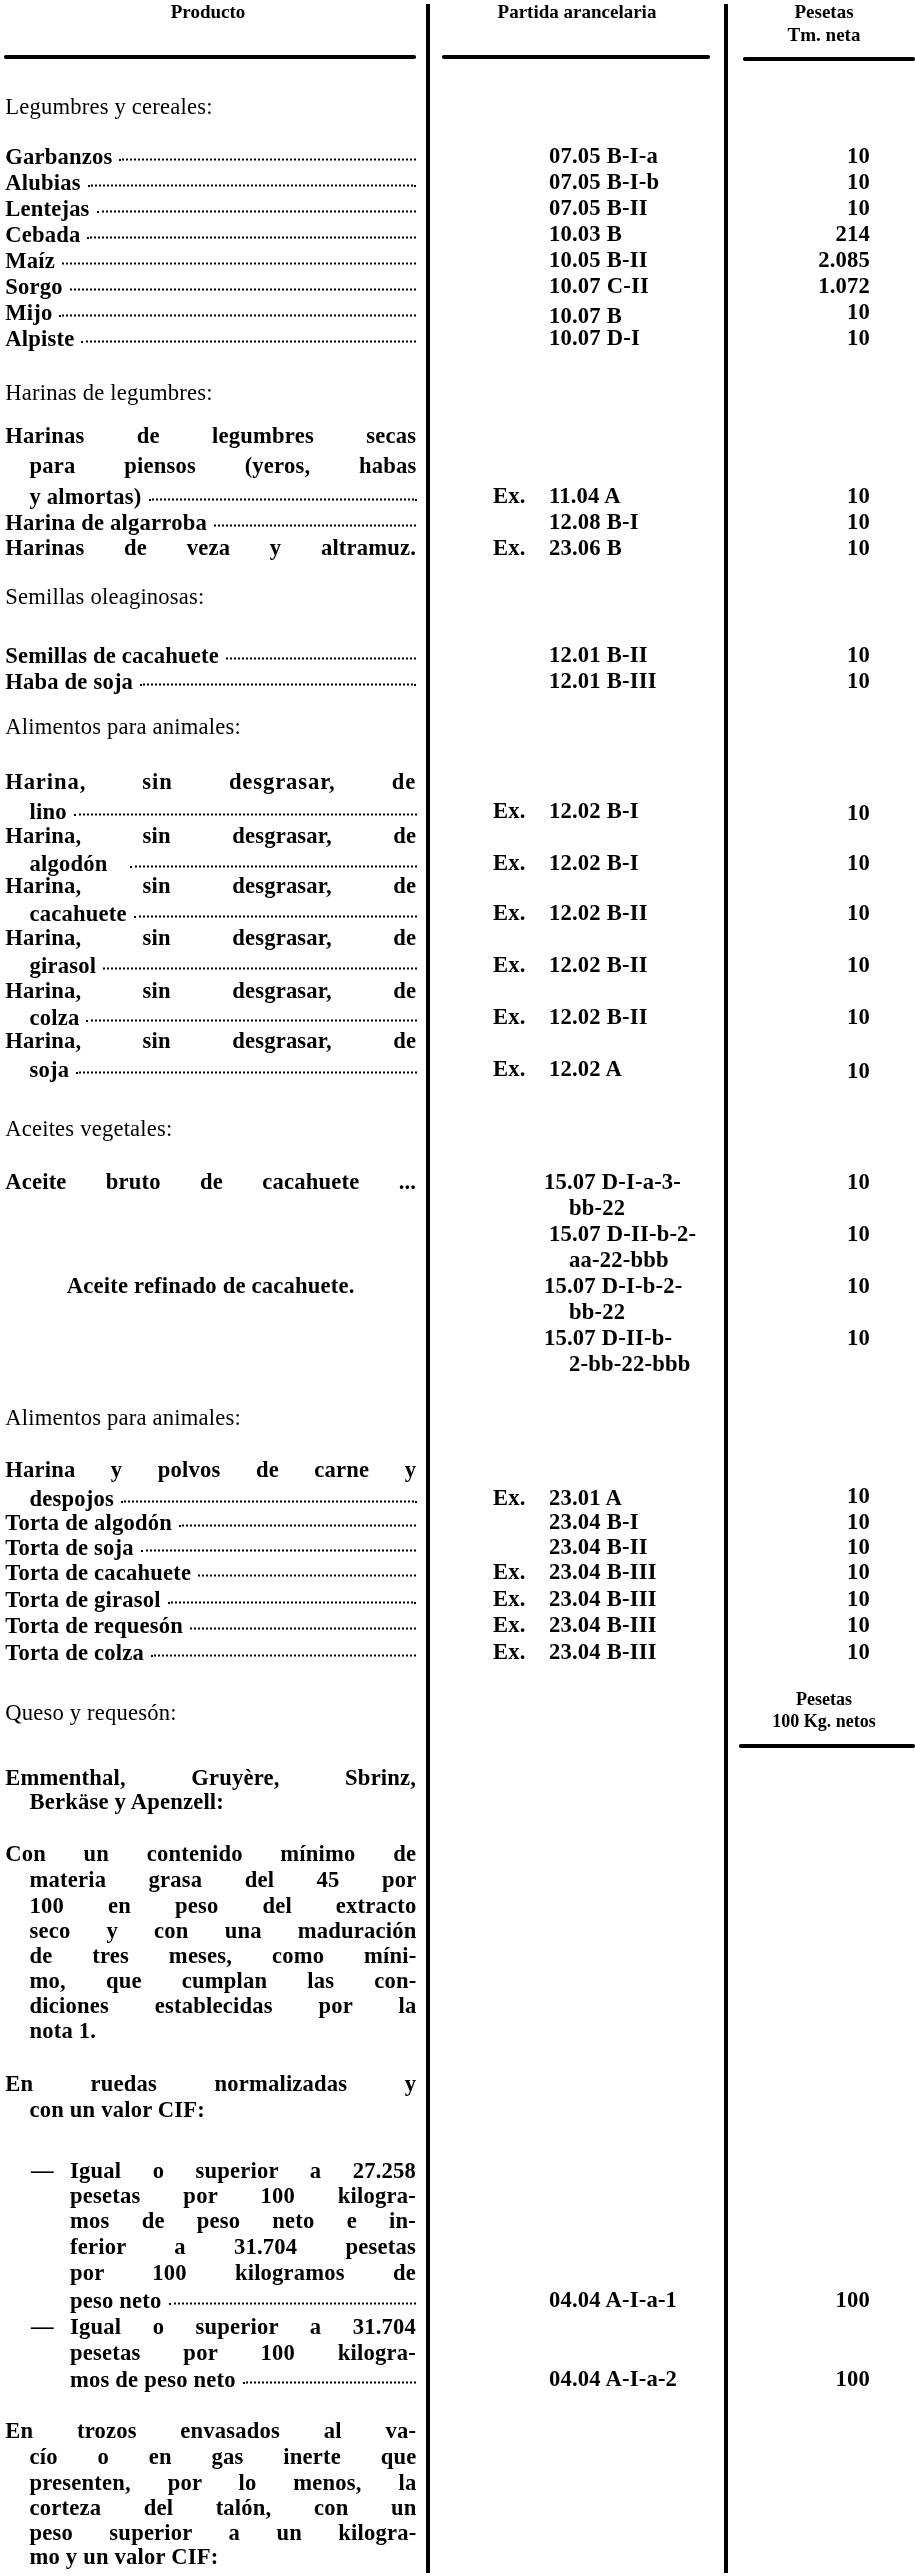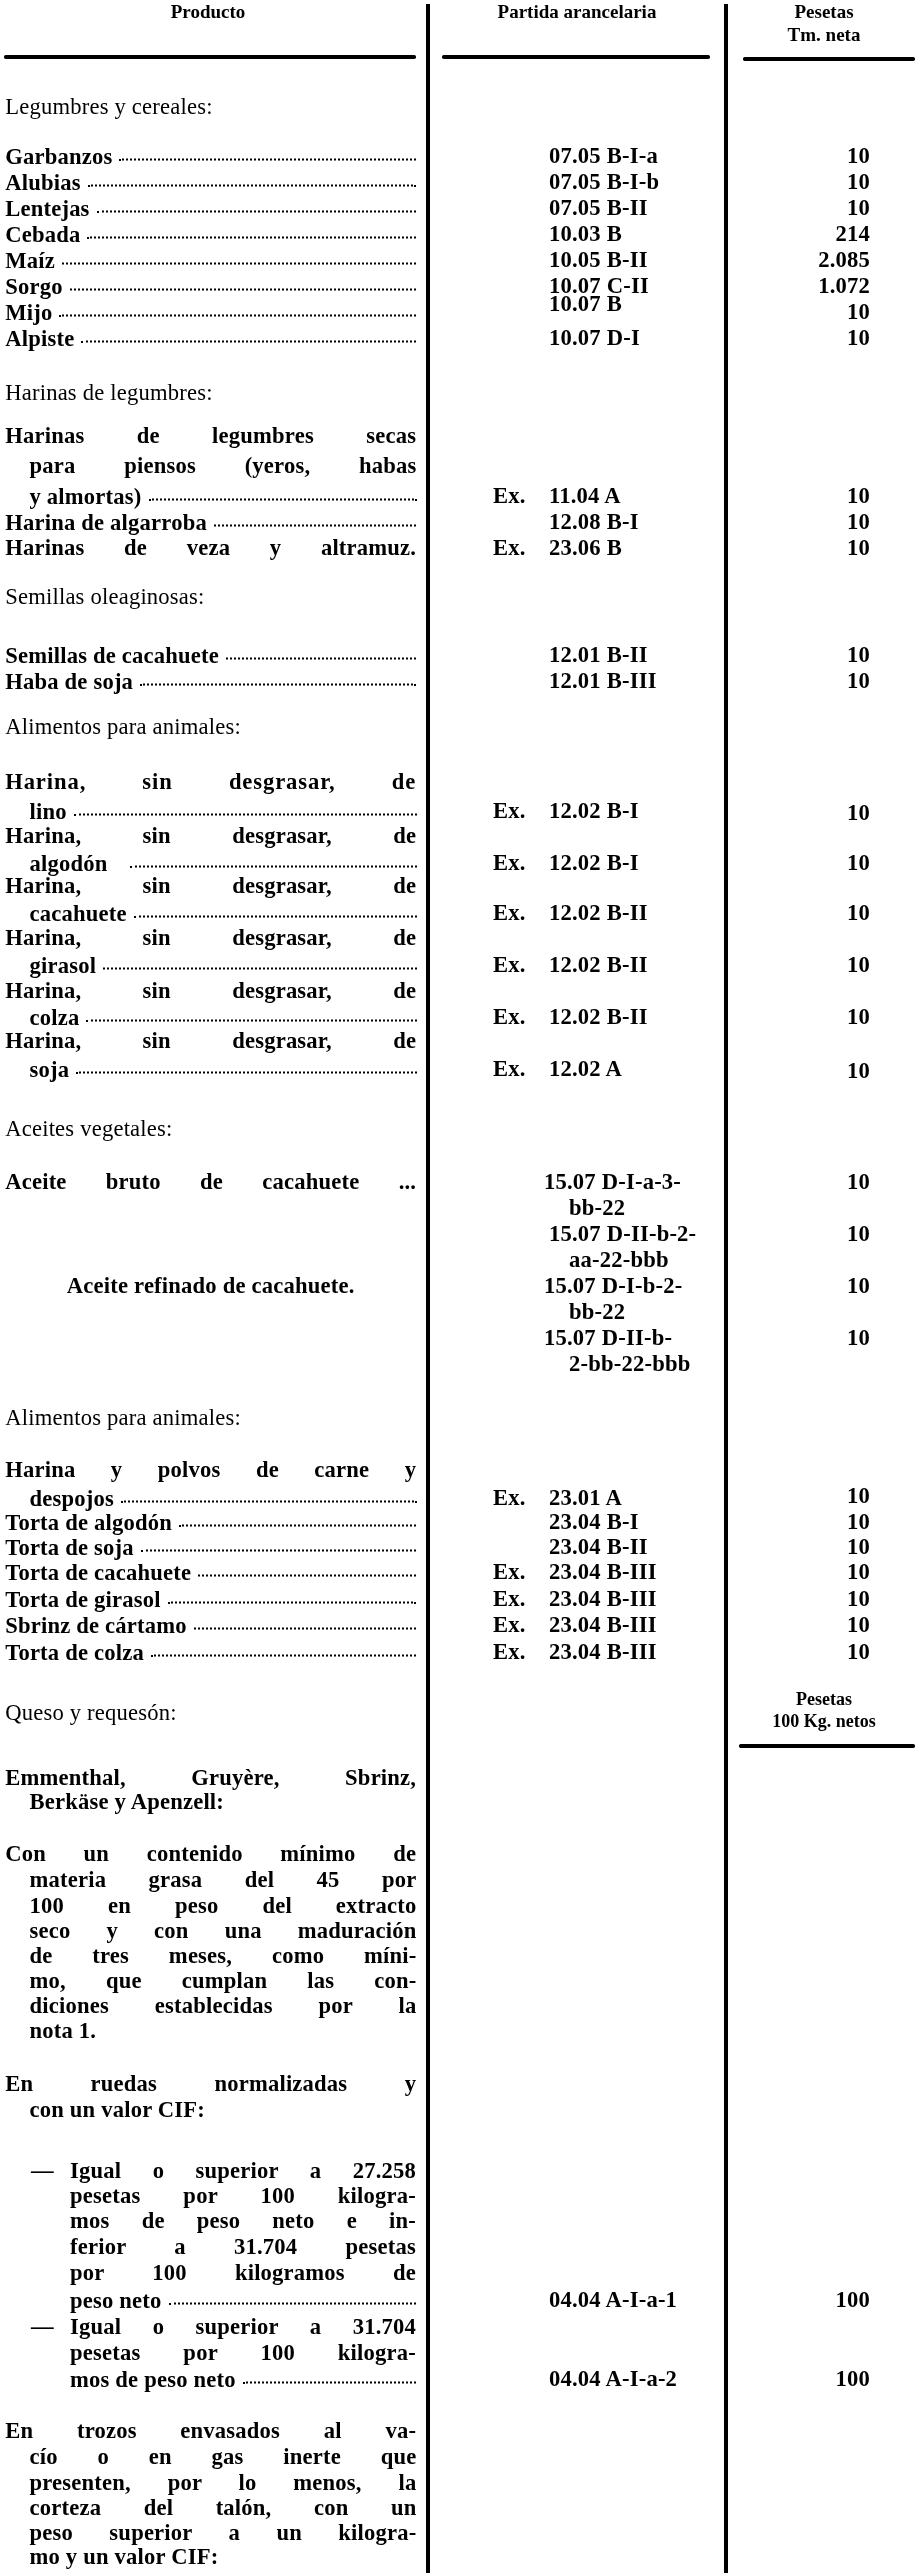--- a/index.html
+++ b/index.html
@@ -83,21 +83,21 @@
     <span class="t">Sorgo</span>
     <span class="lead"></span>
   </div>
 <div class="ln c2" style="top:286px;"><span class="ex"></span><span>10.07 C-II</span></div>
 <div class="ln c3" style="top:286px;">1.072</div>
 
 <div class="ln c1" style="top:312px;">
     <span class="t">Mijo</span>
     <span class="lead"></span>
   </div>
-<div class="ln c2" style="top:304px;"><span class="ex"></span><span>10.07 B</span></div>
+<div class="ln c2" style="top:316px;"><span class="ex"></span><span>10.07 B</span></div>
 <div class="ln c3" style="top:312px;">10</div>
 
 <div class="ln c1" style="top:338px;">
     <span class="t">Alpiste</span>
     <span class="lead"></span>
   </div>
 <div class="ln c2" style="top:338px;"><span class="ex"></span><span>10.07 D-I</span></div>
 <div class="ln c3" style="top:338px;">10</div>
 
 <div class="ln c1 sec" style="top:393px;">Harinas de legumbres:</div>
@@ -259,21 +259,21 @@
 <div class="ln c3" style="top:1572px;">10</div>
 
 <div class="ln c1" style="top:1599px;">
     <span class="t">Torta de girasol</span>
     <span class="lead"></span>
   </div>
 <div class="ln c2" style="top:1599px;"><span class="ex">Ex.</span><span>23.04 B-III</span></div>
 <div class="ln c3" style="top:1599px;">10</div>
 
 <div class="ln c1" style="top:1625px;">
-    <span class="t">Sbrinz de cártamo</span>
+    <span class="t">Torta de requesón</span>
     <span class="lead"></span>
   </div>
 <div class="ln c2" style="top:1625px;"><span class="ex">Ex.</span><span>23.04 B-III</span></div>
 <div class="ln c3" style="top:1625px;">10</div>
 
 <div class="ln c1" style="top:1652px;">
     <span class="t">Torta de colza</span>
     <span class="lead"></span>
   </div>
 <div class="ln c2" style="top:1652px;"><span class="ex">Ex.</span><span>23.04 B-III</span></div>

